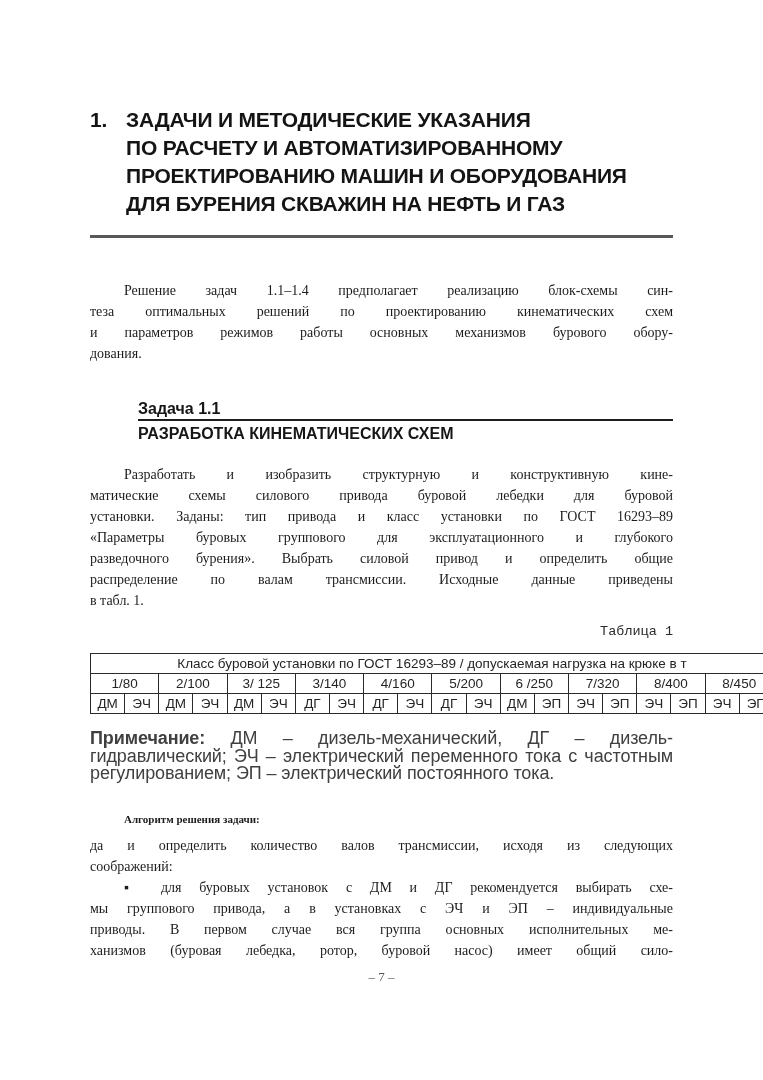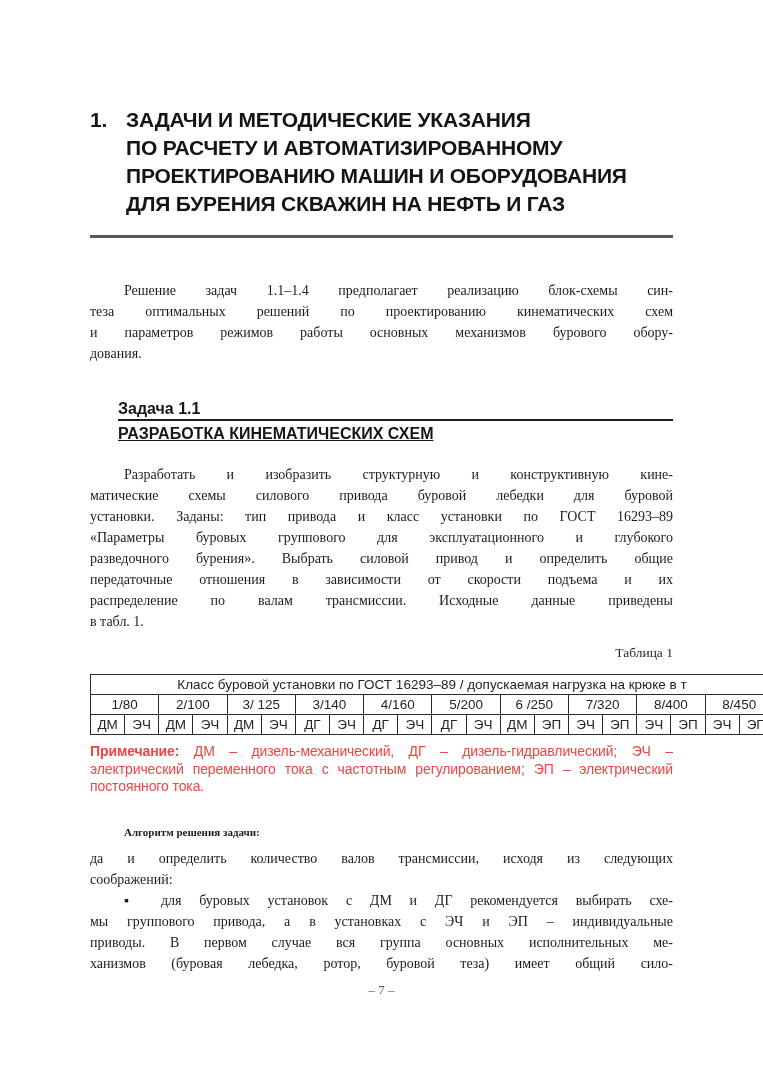--- a/index.html
+++ b/index.html
@@ -29,55 +29,55 @@
   
   .para { font-size: 14px; line-height: 21px; }
   .pline { text-align: justify; text-align-last: justify; }
   .pline.first { text-indent: 34px; }
   .pline.last { text-align-last: left; }
 
   .intro { margin-top: 42px; }
 
   
   .task-header {
-    margin-top: 36px; margin-left: 28px;
+    margin-top: 36px; margin-left: 48px;
     font-family: "Liberation Sans", "DejaVu Sans", sans-serif;
     font-weight: 700; font-size: 16px; color: #161616;
   }
   .task-label { line-height: 18px; }
   .task-rule { margin-top: 1px; height: 2px; background: #1d1d1d; }
-  .task-title { margin-top: 3px; line-height: 20px; text-decoration: underline; }
+  .task-title { margin-top: 3px; line-height: 20px; }
 
   .task-para { margin-top: 20px; }
 
   .table-caption {
     margin-top: 13px; text-align: right;
-    font-family: Liberation Serif, serif;
+    font-family: Liberation Mono, monospace;
     font-size: 13.5px; line-height: 16px; color: #2a2a2a;
   }
 
   table.data {
     margin-top: 13px; width: 684px;
     border-collapse: collapse; table-layout: fixed;
     font-family: "Liberation Sans", "DejaVu Sans", sans-serif;
     font-size: 13.5px; color: #252525;
     border: 1.5px solid #242424;
   }
   table.data td {
     border: 1px solid #2b2b2b;
     text-align: center; vertical-align: middle;
     height: 19px; padding: 0 1px;
     overflow: hidden; white-space: nowrap;
   }
 
   .note {
-    margin: 8px 0 0 0;
-    font-family: "Liberation Sans", "DejaVu Sans", sans-serif;
-    font-size: 14px; line-height: 17.5px; letter-spacing: -0.1px;
-    color: #ef4444; text-align: justify;
+    margin: 16px 0 0 0;
+    font-family: "Liberation Sans", "DejaVu Sans", sans-serif;
+    font-size: 18px; line-height: 17.5px; letter-spacing: -0.1px;
+    color: #404040; text-align: justify;
   }
   .note b { font-weight: 700; }
 
   .algo-heading {
     margin-top: 26px; text-indent: 34px;
     font-weight: 700; font-size: 11px; line-height: 21px;
   }
   .algo-p1 { margin-top: 5px; }
 
   .page-number {
@@ -114,21 +114,20 @@
       <div class="task-rule"></div>
       <div class="task-title">РАЗРАБОТКА КИНЕМАТИЧЕСКИХ СХЕМ</div>
     </section>
 
     <section class="para task-para">
       <div class="pline first">Разработать и изобразить структурную и конструктивную кине-</div>
       <div class="pline">матические схемы силового привода буровой лебедки для буровой</div>
       <div class="pline">установки. Заданы: тип привода и класс установки по ГОСТ 16293–89</div>
       <div class="pline">«Параметры буровых группового для эксплуатационного и глубокого</div>
       <div class="pline">разведочного бурения». Выбрать силовой привод и определить общие</div>
-      <div class="pline">передаточные отношения в зависимости от скорости подъема и их</div>
       <div class="pline">распределение по валам трансмиссии. Исходные данные приведены</div>
       <div class="pline last">в табл. 1.</div>
     </section>
 
     <div class="table-caption">Таблица 1</div>
 
     <table class="data">
       <colgroup>
         <col>
           <col>
@@ -201,19 +200,19 @@
 
     <section class="para algo-p1">
       <div class="pline">да и определить количество валов трансмиссии, исходя из следующих</div>
       <div class="pline last">соображений:</div>
     </section>
 
     <section class="para algo-p2">
       <div class="pline first">▪ для буровых установок с ДМ и ДГ рекомендуется выбирать схе-</div>
       <div class="pline">мы группового привода, а в установках с ЭЧ и ЭП – индивидуальные</div>
       <div class="pline">приводы. В первом случае вся группа основных исполнительных ме-</div>
-      <div class="pline">ханизмов (буровая лебедка, ротор, буровой теза) имеет общий сило-</div>
+      <div class="pline">ханизмов (буровая лебедка, ротор, буровой насос) имеет общий сило-</div>
     </section>
 
   </div>
 
   <div class="page-number">– 7 –</div>
 </div>
 
 </body></html>

